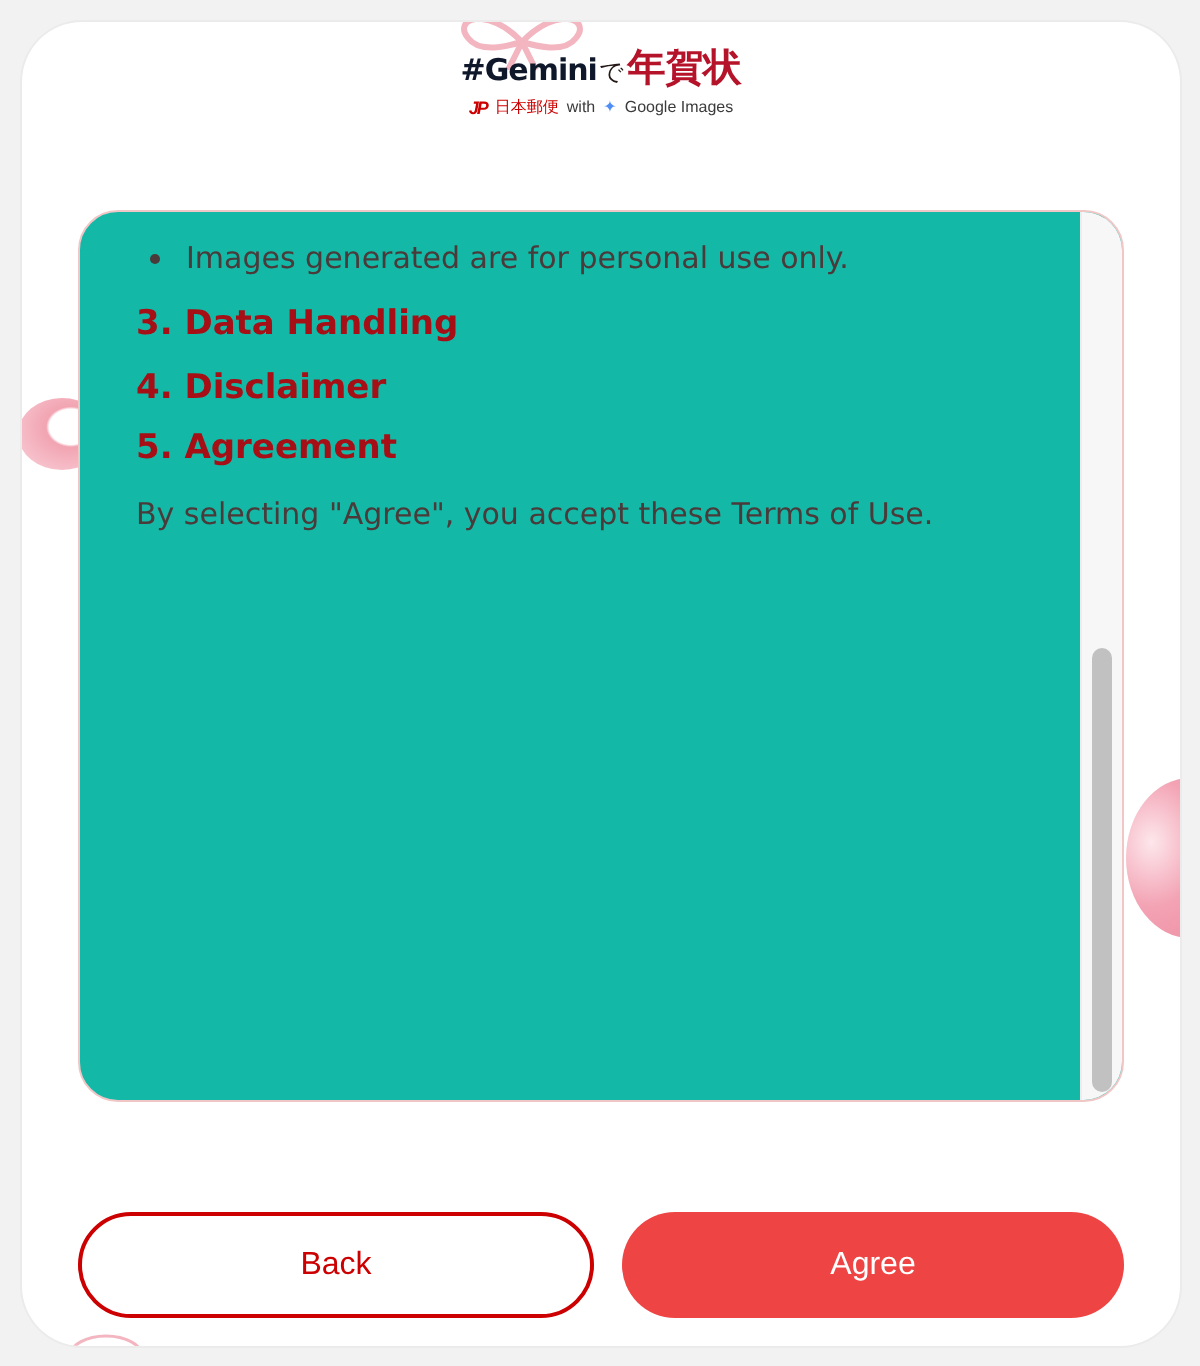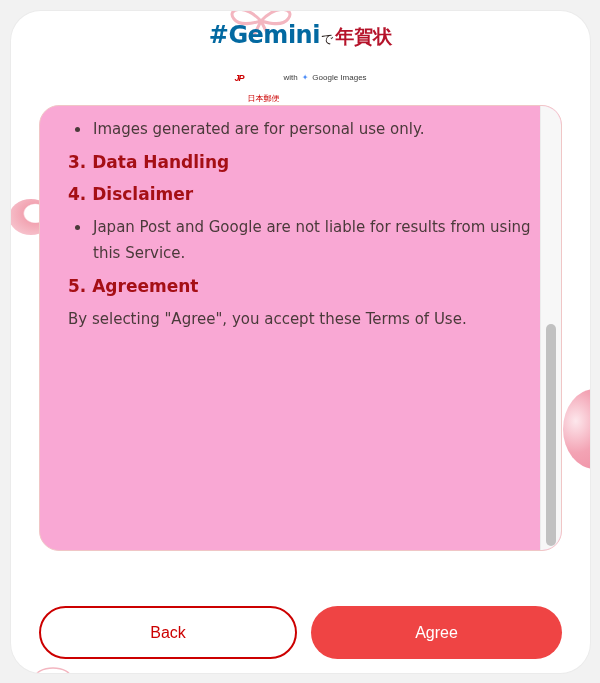--- a/index.html
+++ b/index.html
@@ -35,50 +35,50 @@
     .logo {
       position: absolute; left: 0; right: 0; top: 10px;
       text-align: center;
     }
     .logo-main {
       display: inline-flex; align-items: baseline;
       position: relative;
     }
     .logo-hash {
       font-family: "DejaVu Sans", sans-serif;
-      font-weight: bold; font-size: 24px; color: #0369a1;
+      font-weight: bold; font-size: 15px; color: #0f172a;
       letter-spacing: -0.5px;
     }
     .logo-de {
       font-family: "DejaVu Sans", sans-serif;
       font-size: 12px; color: #231815; margin: 0 2px 0 1px;
     }
     .logo-nenga {
       font-family: "DejaVu Sans", sans-serif;
       font-weight: bold; font-size: 19px; color: #b5132a;
     }
     .logo-sub {
       display: flex; align-items: center; justify-content: center;
       gap: 4px; margin-top: 1px;
       font-size: 8px; color: #3b3b3b; text-align: right;
     }
     .jp-mark {
       font-weight: bold; font-style: italic; color: #cc0000;
       font-size: 9px; letter-spacing: -1px;
     }
-    .jp-name { color: #cc0000; font-size: 8px; margin-top: 42px; }
+    .jp-name { color: #cc0000; font-size: 8px; }
     .gem-star { color: #4f8ef7; font-size: 8px; }
 
     
     .panel {
       position: absolute; left: 28px; top: 94px;
       width: 523px; height: 446px;
       border: 1.5px solid #f0c6c6;
       border-radius: 20px;
-      background: #f9a8d4;
+      background: #14b8a6;
       overflow: hidden;
     }
     .panel-content {
       position: absolute; left: 0; top: 0; right: 22px; bottom: 0;
       overflow: hidden;
       font-family: "DejaVu Sans", sans-serif;
       color: #4a3a3a;
     }
     .scroll-inner {
       position: absolute; left: 28px; right: 6px; top: -22px;
@@ -197,23 +197,20 @@
             <li>Images generated are for personal use only.</li>
           </ul>
         </div>
         <div class="sec">
           <div class="sec-title">3. Data Handling</div>
           <ul class="bullets">
           </ul>
         </div>
         <div class="sec">
           <div class="sec-title">4. Disclaimer</div>
-          <ul class="bullets">
-            <li>Japan Post and Google are not liable for results from using this Service.</li>
-          </ul>
         </div>
         <div class="sec">
           <div class="sec-title">5. Agreement</div>
           <p class="para">By selecting "Agree", you accept these Terms of Use.</p>
         </div>
       </div>
     </div>
     <div class="scrollbar">
       <div class="scroll-thumb"></div>
     </div>

